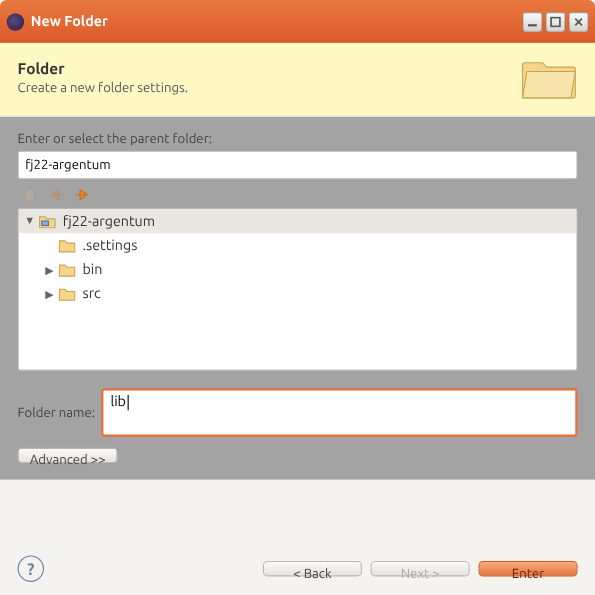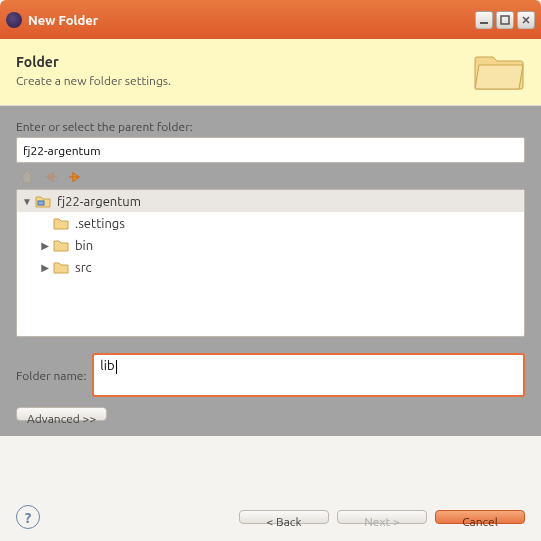--- a/index.html
+++ b/index.html
@@ -210,14 +210,14 @@
   </div>
 
   <button class="btn small">Advanced &gt;&gt;</button>
 </div>
 
 <div class="footer">
   <div class="help-icon">?</div>
   <div class="spacer"></div>
   <button class="btn">&lt; Back</button>
   <button class="btn" disabled="">Next &gt;</button>
-  <button class="btn primary">Cancel</button>
+  <button class="btn primary">Enter</button>
 </div>
 
 </body></html>

